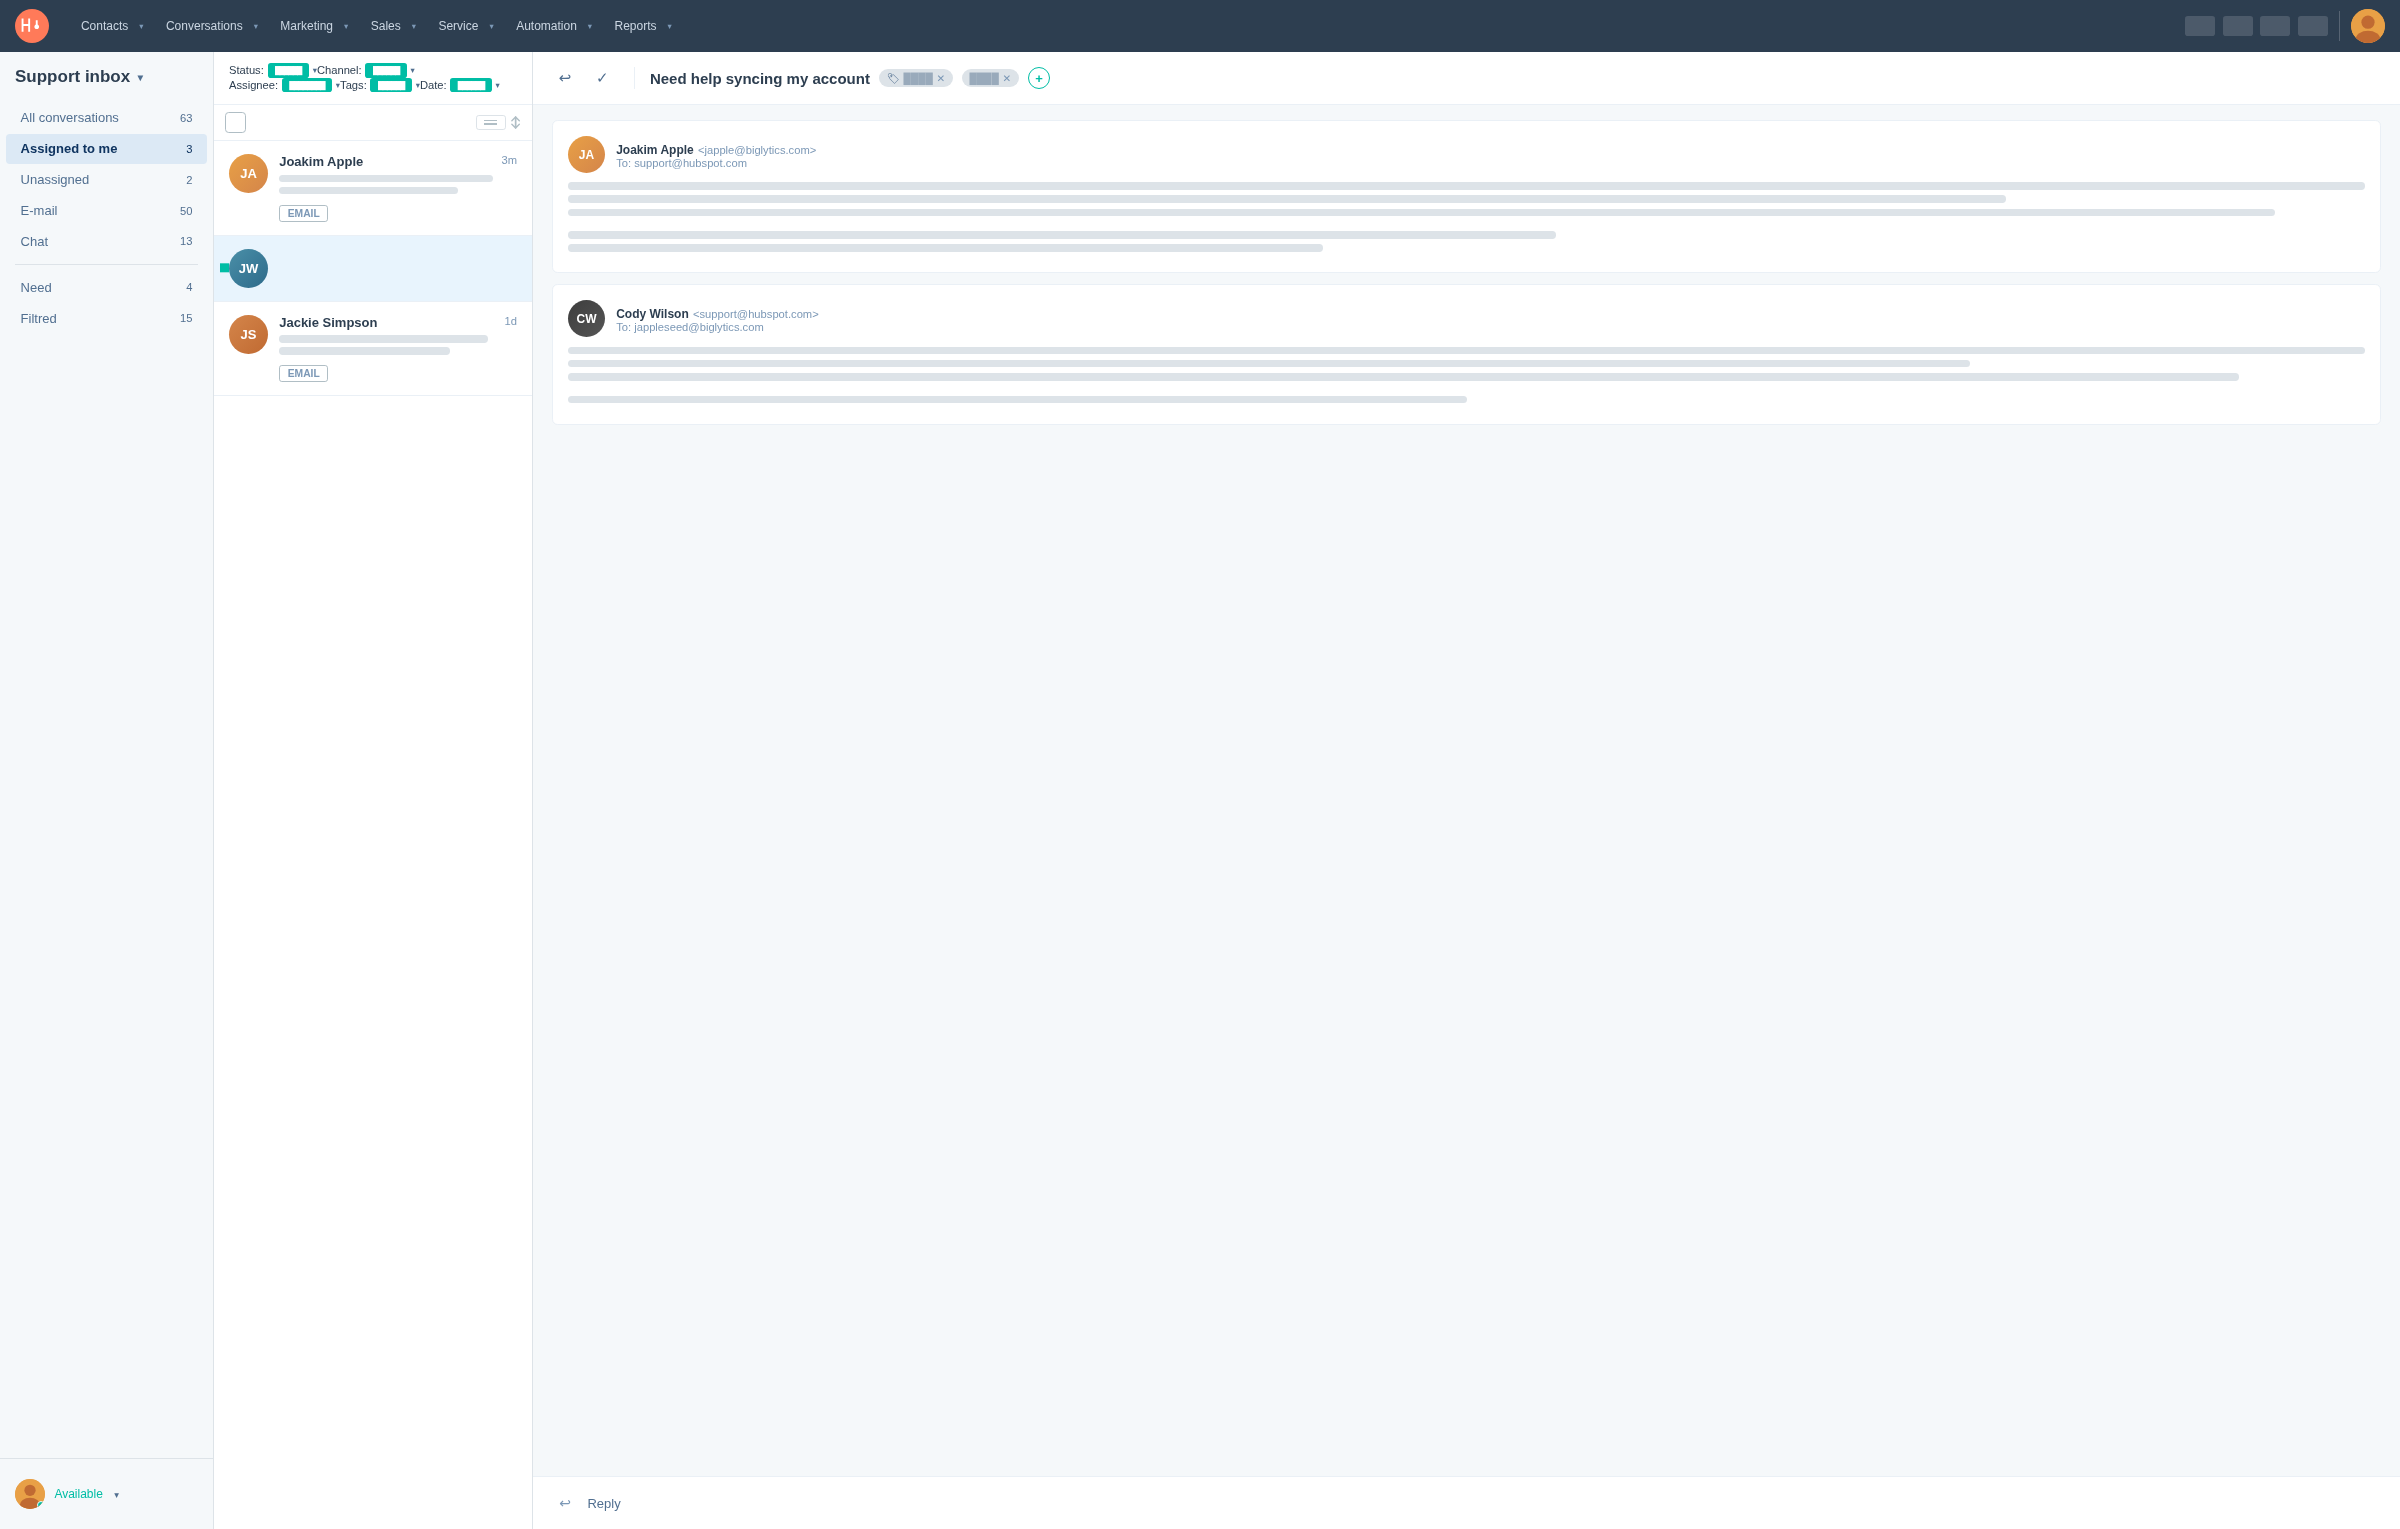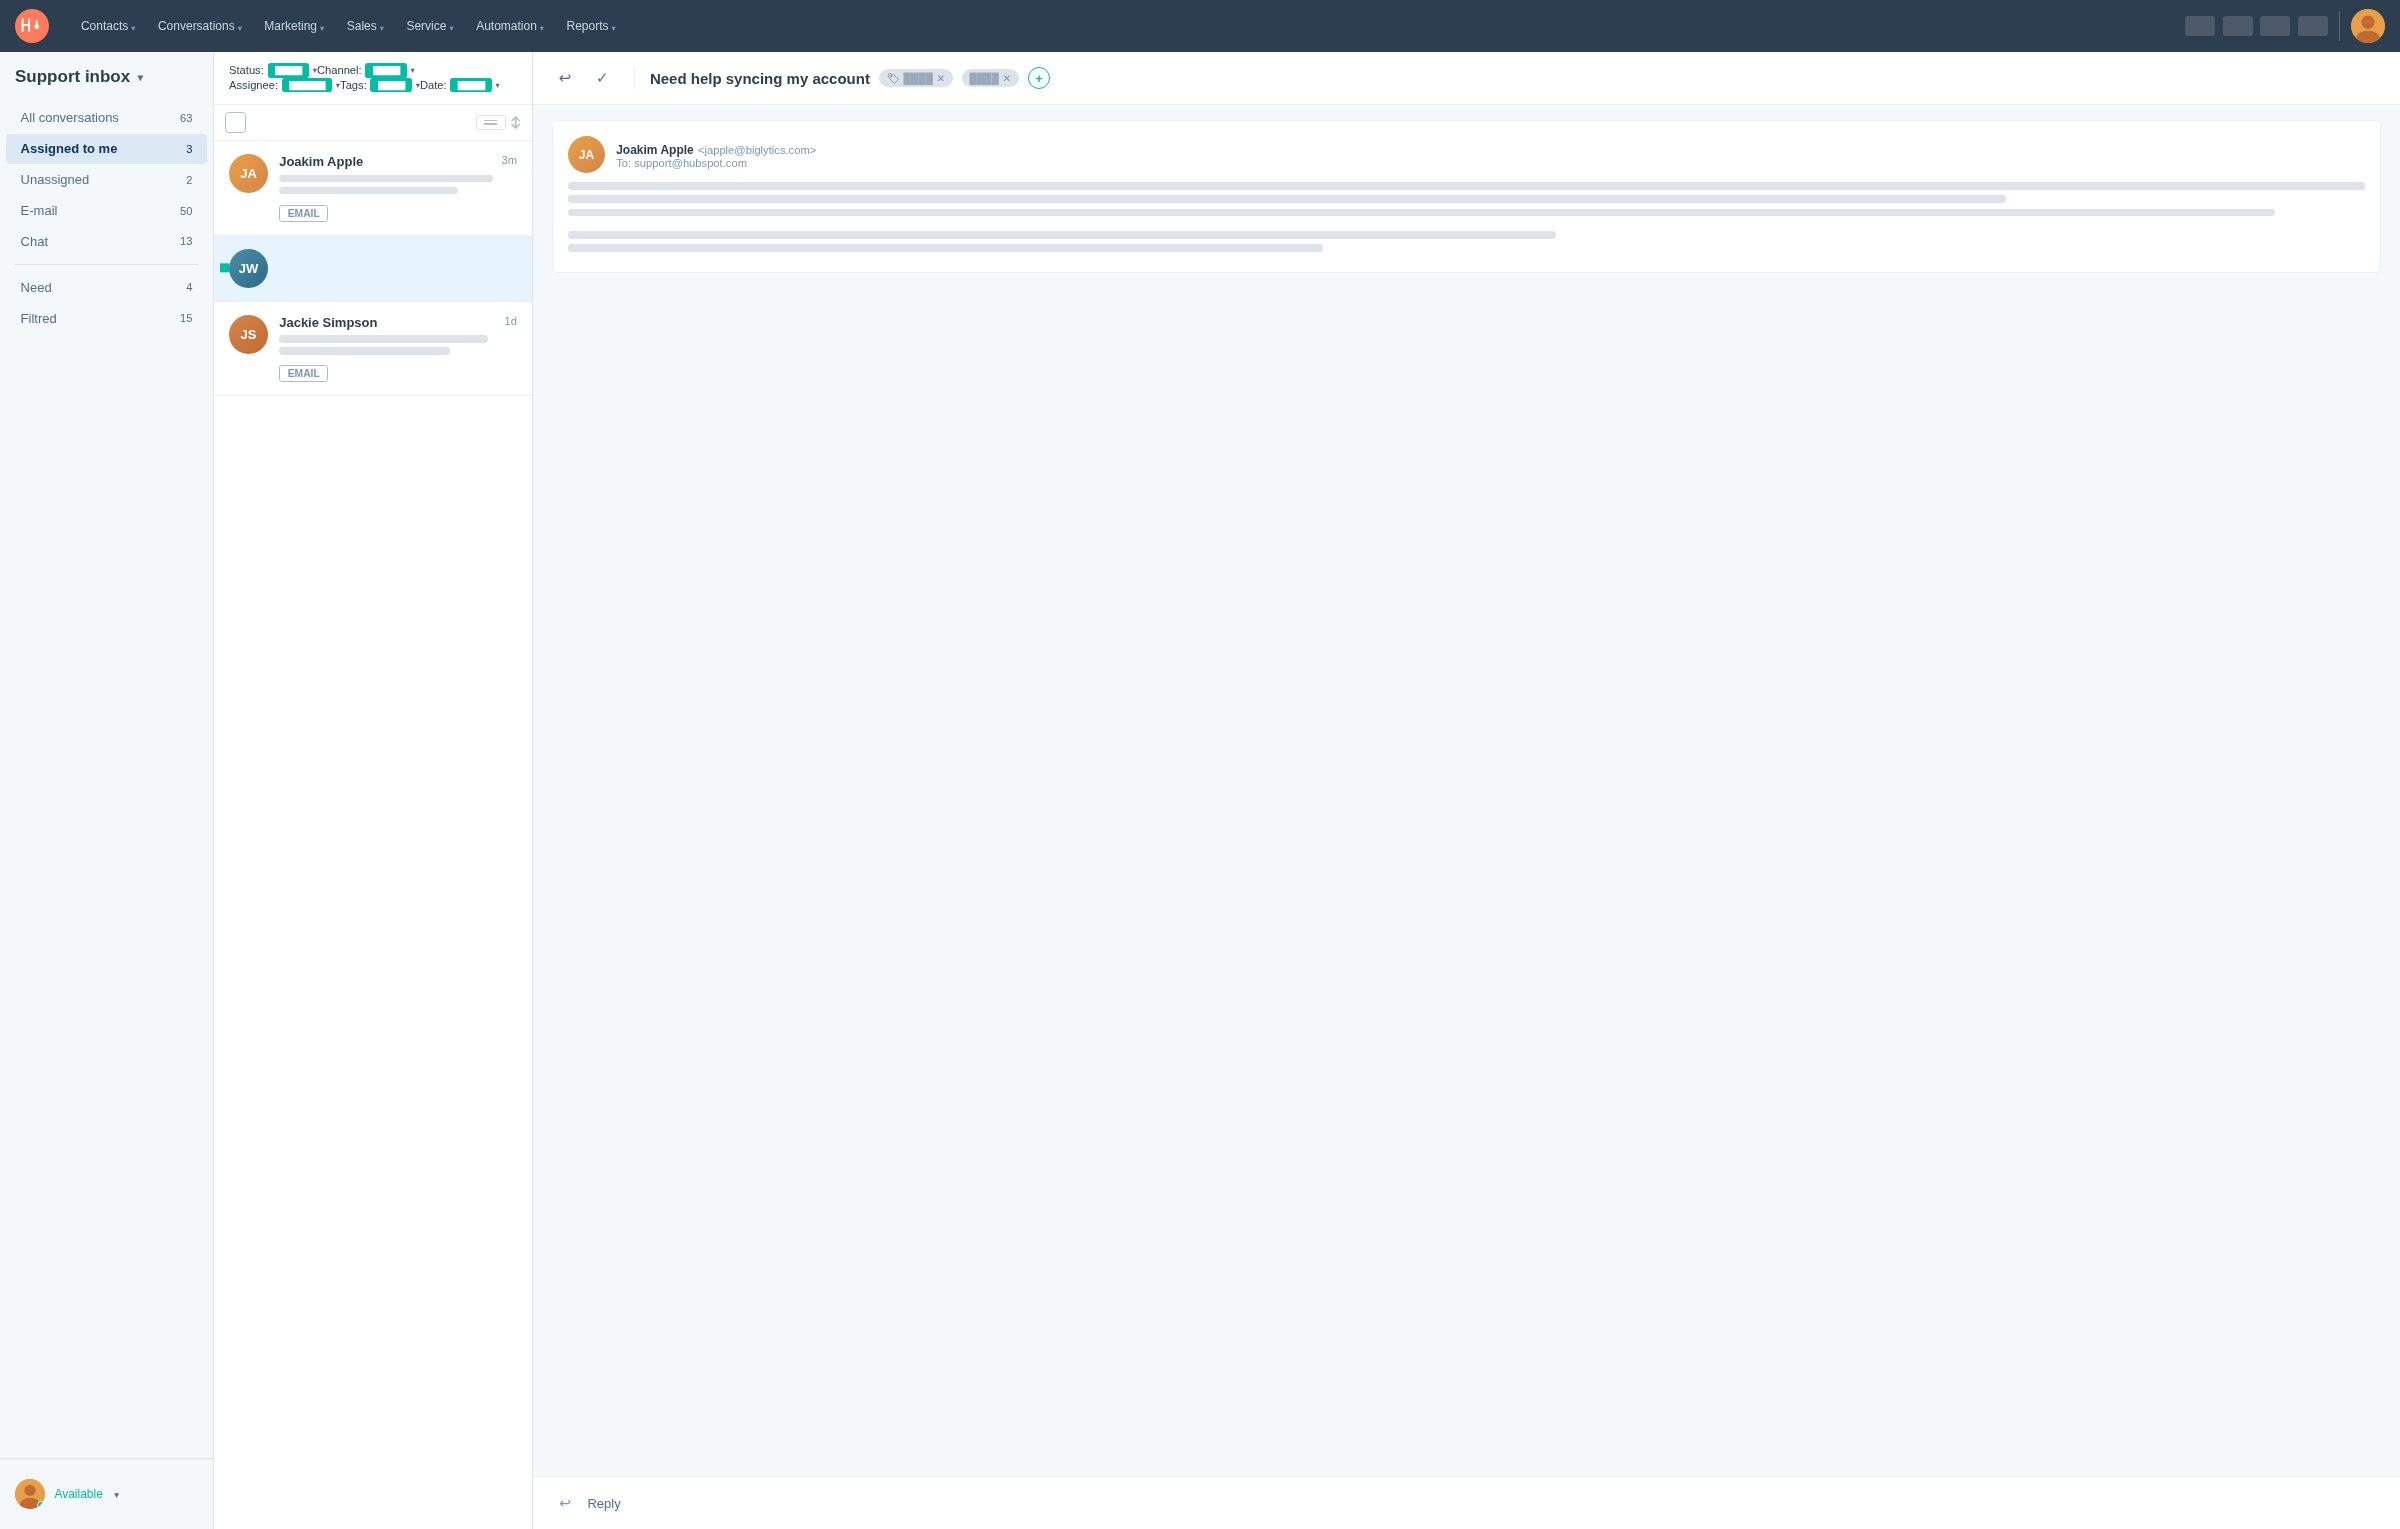--- a/index.html
+++ b/index.html
@@ -7,21 +7,21 @@
 
     
     .top-nav {
       display: flex; align-items: center; background: #2d3e50; height: 52px;
       padding: 0 15px; gap: 22.5px; position: fixed; top: 0; left: 0; right: 0; z-index: 100;
     }
     .nav-logo { width: 34px; height: 34px; flex-shrink: 0; }
     .nav-logo svg { width: 100%; height: 100%; }
     .nav-items { display: flex; align-items: center; gap: 3.7px; flex: 1; }
     .nav-item {
-      display: flex; align-items: flex-end; gap: 3px; color: #cbd6e2;
+      display: flex; align-items: center; gap: 11px; color: #cbd6e2;
       font-size: 12px; padding: 5.6px 9.4px; border-radius: 3.7px; cursor: pointer;
       white-space: nowrap;
     }
     .nav-item .chevron { font-size: 8.4px; color: #7c98b6; }
     .nav-right { display: flex; align-items: center; gap: 7.5px; margin-left: auto; }
     .nav-icon-btn {
       width: 30px; height: 20.6px; background: rgba(255,255,255,0.15); border-radius: 2.8px;
       display: flex; align-items: center; justify-content: center;
     }
     .nav-divider { width: 0.9px; height: 30px; background: rgba(255,255,255,0.2); margin: 0 3.7px; }
@@ -434,20 +434,39 @@
           </div>
         </div>
         <div class="msg-line" style="width:100%"></div>
         <div class="msg-line" style="width:80%"></div>
         <div class="msg-line" style="width:95%"></div>
         <div class="msg-spacer"></div>
         <div class="msg-line" style="width:55%"></div>
         <div class="msg-line" style="width:42%"></div>
       </div>
 
+      <div class="message-card">
+        <div class="msg-header">
+          <div class="msg-avatar-placeholder avatar-cody" style="width:37px;height:37px;border-radius:50%;flex-shrink:0;display:flex;align-items:center;justify-content:center;font-size:12px;font-weight:700;color:#fff;">
+            CW
+          </div>
+          <div>
+            <div>
+              <span class="msg-sender-name">Cody Wilson</span>
+              <span class="msg-sender-email">&lt;support@hubspot.com&gt;</span>
+            </div>
+            <div class="msg-to">To: jappleseed@biglytics.com</div>
+          </div>
+        </div>
+        <div class="msg-line" style="width:100%"></div>
+        <div class="msg-line" style="width:78%"></div>
+        <div class="msg-line" style="width:93%"></div>
+        <div class="msg-spacer"></div>
+        <div class="msg-line" style="width:50%"></div>
+      </div>
 
     </div>
 
     <div class="reply-bar">
       <div class="reply-icon-btn">↩</div>
       <span class="reply-label">Reply</span>
     </div>
   </div>
 
 </div>

